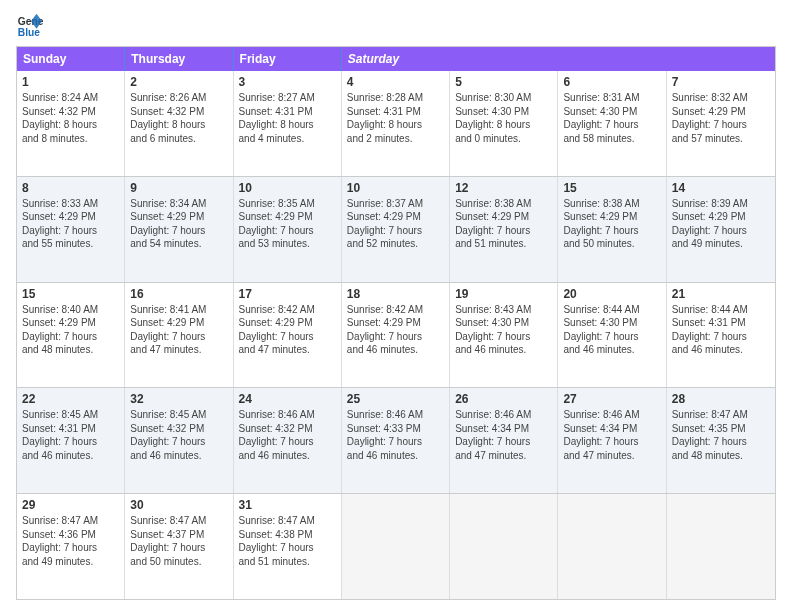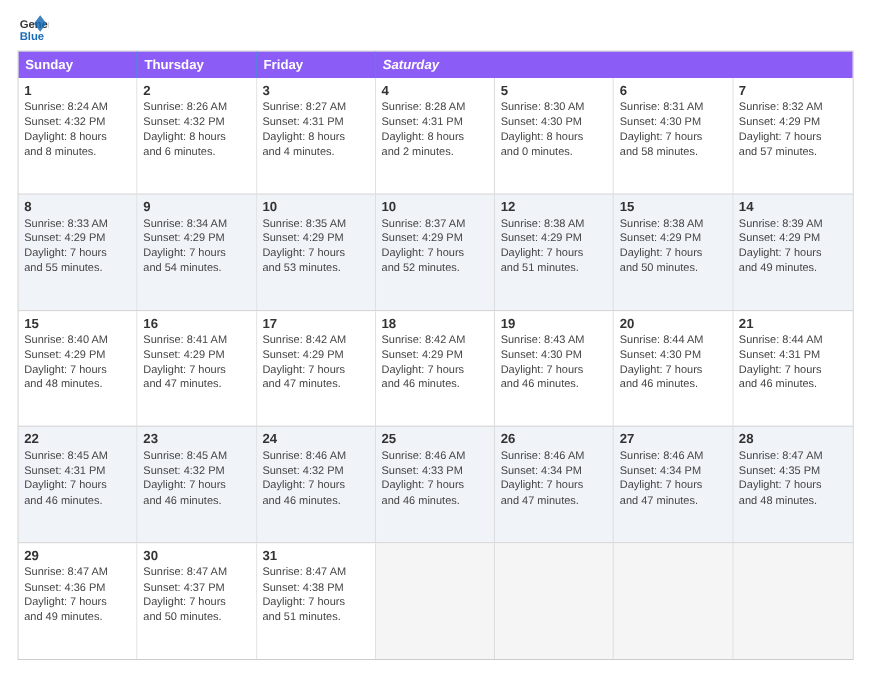--- a/index.html
+++ b/index.html
@@ -218,21 +218,21 @@
             <span class="day-num">21</span>
             <div class="cell-text">Sunrise: 8:44 AM<br>Sunset: 4:31 PM<br>Daylight: 7 hours<br>and 46 minutes.</div>
           </div>
         </div>
         <div class="cal-row">
           <div class="cal-cell alt">
             <span class="day-num">22</span>
             <div class="cell-text">Sunrise: 8:45 AM<br>Sunset: 4:31 PM<br>Daylight: 7 hours<br>and 46 minutes.</div>
           </div>
           <div class="cal-cell alt">
-            <span class="day-num">23</span>
+            <span class="day-num">32</span>
             <div class="cell-text">Sunrise: 8:45 AM<br>Sunset: 4:32 PM<br>Daylight: 7 hours<br>and 46 minutes.</div>
           </div>
           <div class="cal-cell alt">
             <span class="day-num">24</span>
             <div class="cell-text">Sunrise: 8:46 AM<br>Sunset: 4:32 PM<br>Daylight: 7 hours<br>and 46 minutes.</div>
           </div>
           <div class="cal-cell alt">
             <span class="day-num">25</span>
             <div class="cell-text">Sunrise: 8:46 AM<br>Sunset: 4:33 PM<br>Daylight: 7 hours<br>and 46 minutes.</div>
           </div>

